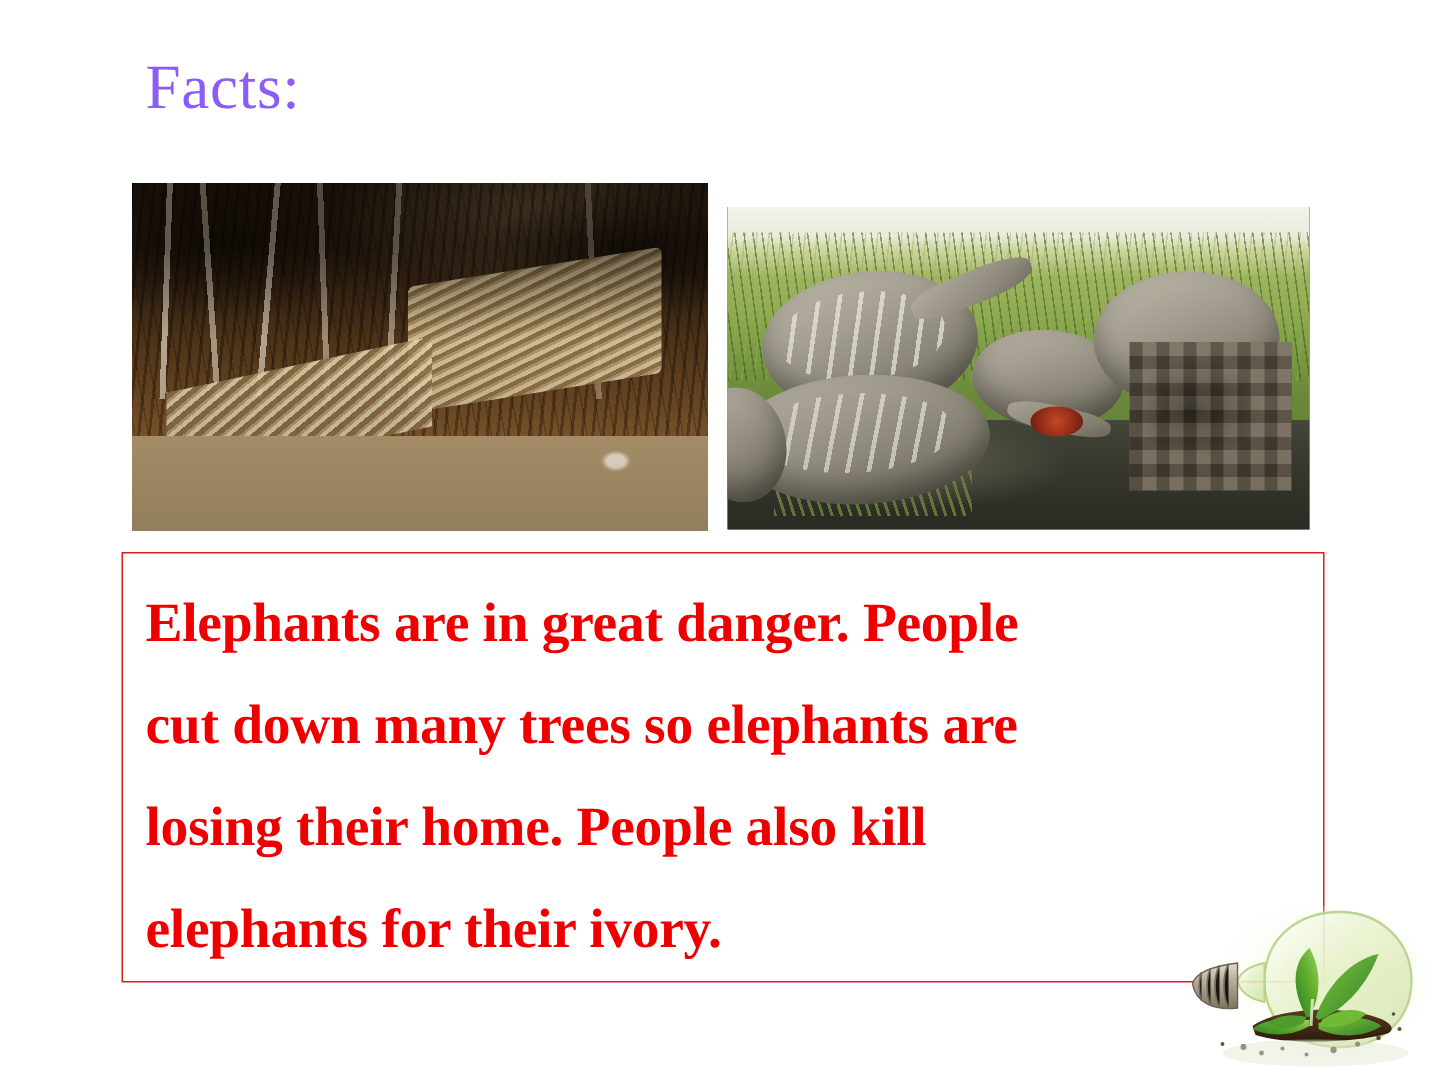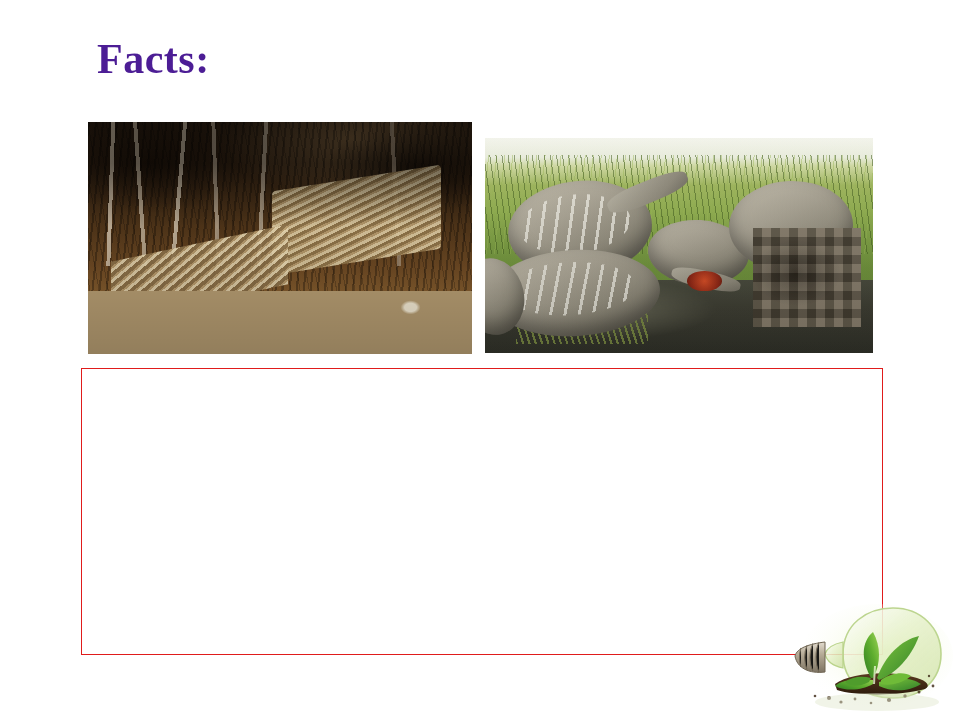--- a/index.html
+++ b/index.html
@@ -63,23 +63,23 @@
     border-width:0 0 0 30px;
     border-left-color:#d9e8a8;
     border-radius:50%;
     opacity:.55;
   }
 
   
   #title{
     position:absolute;left:97px;top:38px;
     font-family:"Liberation Serif", serif;
-    font-weight:bold;
+    font-weight:normal;
     font-size:42px;
-    color:#4c1d95;
+    color:#8b5cf6;
     letter-spacing:.5px;
     line-height:1;
   }
 
   
   .photo{
     position:absolute;
     overflow:hidden;
     background:#4a3a28;
   }
@@ -265,20 +265,24 @@
     <div class="eb" id="e4"></div>
     <div class="eb" id="e5"></div>
     <div class="trunk" id="t1"></div>
     <div class="trunk" id="t2"></div>
     <div class="wound"></div>
     <div class="pixelated"></div>
     <div class="ph-layer el-veil"></div>
   </div>
 
   <div id="factbox"></div>
+  <div id="factbox-text">Elephants are in great danger. People
+cut down many trees so elephants are
+losing their home. People also kill
+elephants for their ivory.</div>
 
   <div id="logo">
     <svg viewBox="0 0 175 122" xmlns="http://www.w3.org/2000/svg" aria-hidden="true">
       <defs>
         <radialGradient id="glow" cx="55%" cy="45%" r="60%">
           <stop offset="0%" stop-color="#eaf4c8" stop-opacity=".85"></stop>
           <stop offset="100%" stop-color="#ffffff" stop-opacity="0"></stop>
         </radialGradient>
         <linearGradient id="glass" x1="0" y1="0" x2="1" y2="1">
           <stop offset="0%" stop-color="#ffffff" stop-opacity=".92"></stop>

